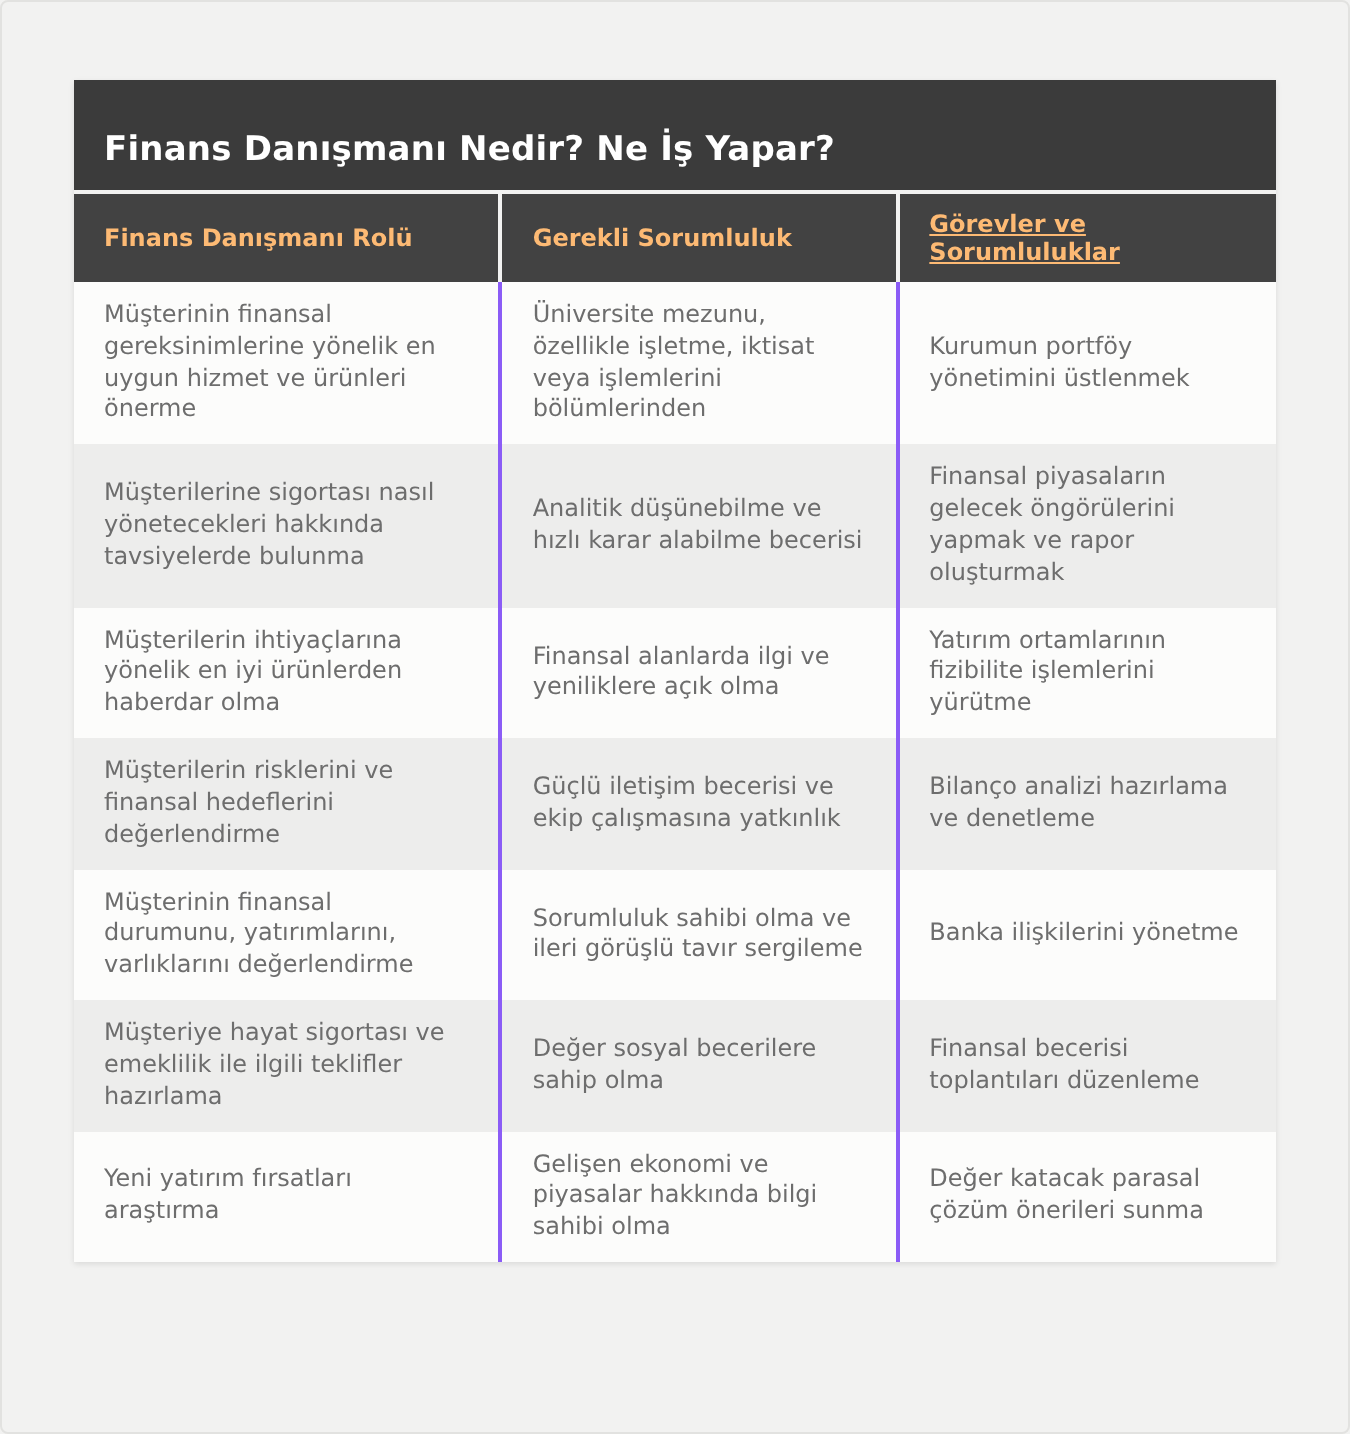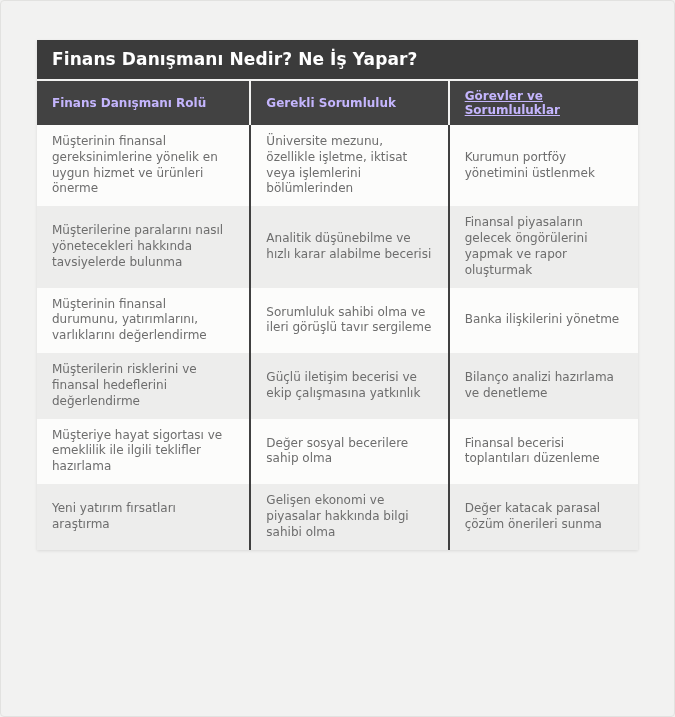--- a/index.html
+++ b/index.html
@@ -26,49 +26,49 @@
   }
   .table-wrap {
     width: 601px;
     box-shadow: 0 1px 3px rgba(0,0,0,0.10);
   }
   .title-bar {
     background: #3b3b3b;
     color: #ffffff;
     font-size: 17px;
     font-weight: bold;
-    padding: 9px 15px 10px 15px;
+    padding: 25px 15px 10px 15px;
     letter-spacing: 0.1px;
     margin-bottom: 2px;
   }
   table {
     width: 100%;
     border-collapse: collapse;
     table-layout: fixed;
   }
   col.c1 { width: 35.5%; }
   col.c2 { width: 33%; }
   col.c3 { width: 31.5%; }
   thead th {
     background: #424242;
-    color: #c4b5fd;
+    color: #fdba74;
     font-size: 12px;
     font-weight: bold;
     text-align: left;
     padding: 8px 15px;
     border-right: 2px solid #f2f2f1;
   }
   thead th:last-child { border-right: none; text-decoration: underline; }
   tbody td {
     font-size: 12px;
     line-height: 1.32;
     color: #6d6d6d;
     padding: 9px 15px;
     vertical-align: middle;
-    border-right: 2px solid #404040;
+    border-right: 2px solid #8b5cf6;
     word-wrap: break-word;
   }
   tbody td:last-child { border-right: none; }
   tbody tr:nth-child(odd)  td { background: #fcfcfb; }
   tbody tr:nth-child(even) td { background: #ededec; }
 </style>
 </head>
 <body>
 
 <div class="frame"></div>
@@ -89,33 +89,38 @@
           <th>Görevler ve Sorumluluklar</th>
         </tr>
       </thead>
       <tbody>
           <tr>
             <td>Müşterinin finansal gereksinimlerine yönelik en uygun hizmet ve ürünleri önerme</td>
             <td>Üniversite mezunu, özellikle işletme, iktisat veya işlemlerini bölümlerinden</td>
             <td>Kurumun portföy yönetimini üstlenmek</td>
           </tr>
           <tr>
-            <td>Müşterilerine paralarını nasıl yönetecekleri hakkında tavsiyelerde bulunma</td>
+            <td>Müşterilerine sigortası nasıl yönetecekleri hakkında tavsiyelerde bulunma</td>
             <td>Analitik düşünebilme ve hızlı karar alabilme becerisi</td>
             <td>Finansal piyasaların gelecek öngörülerini yapmak ve rapor oluşturmak</td>
+          </tr>
+          <tr>
+            <td>Müşterilerin ihtiyaçlarına yönelik en iyi ürünlerden haberdar olma</td>
+            <td>Finansal alanlarda ilgi ve yeniliklere açık olma</td>
+            <td>Yatırım ortamlarının fizibilite işlemlerini yürütme</td>
+          </tr>
+          <tr>
+            <td>Müşterilerin risklerini ve finansal hedeflerini değerlendirme</td>
+            <td>Güçlü iletişim becerisi ve ekip çalışmasına yatkınlık</td>
+            <td>Bilanço analizi hazırlama ve denetleme</td>
           </tr>
           <tr>
             <td>Müşterinin finansal durumunu, yatırımlarını, varlıklarını değerlendirme</td>
             <td>Sorumluluk sahibi olma ve ileri görüşlü tavır sergileme</td>
             <td>Banka ilişkilerini yönetme</td>
-          </tr>
-          <tr>
-            <td>Müşterilerin risklerini ve finansal hedeflerini değerlendirme</td>
-            <td>Güçlü iletişim becerisi ve ekip çalışmasına yatkınlık</td>
-            <td>Bilanço analizi hazırlama ve denetleme</td>
           </tr>
           <tr>
             <td>Müşteriye hayat sigortası ve emeklilik ile ilgili teklifler hazırlama</td>
             <td>Değer sosyal becerilere sahip olma</td>
             <td>Finansal becerisi toplantıları düzenleme</td>
           </tr>
           <tr>
             <td>Yeni yatırım fırsatları araştırma</td>
             <td>Gelişen ekonomi ve piyasalar hakkında bilgi sahibi olma</td>
             <td>Değer katacak parasal çözüm önerileri sunma</td>

